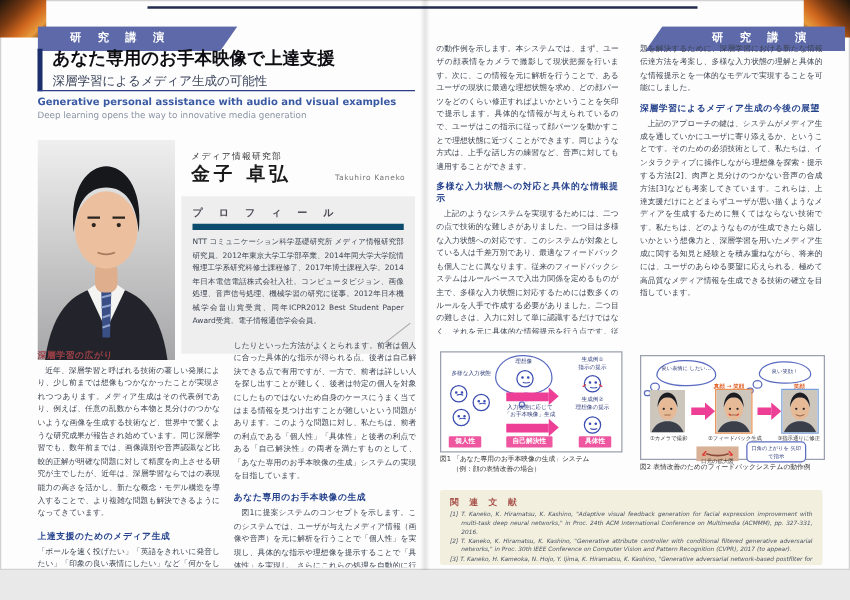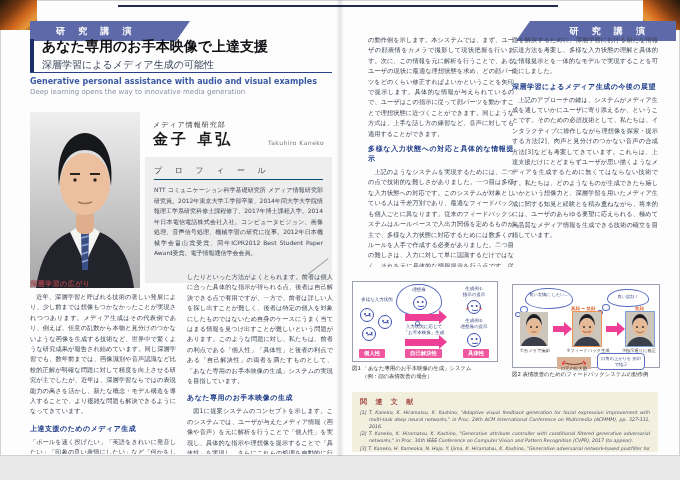--- a/index.html
+++ b/index.html
@@ -23,32 +23,32 @@
   .title-sub{position:absolute;left:42px;top:58px;font-size:10px;color:#39435a;white-space:nowrap;}
   .title-rule{position:absolute;left:30px;top:72px;width:302px;height:1px;background:#2a3f85;}
   .en-main{position:absolute;left:30px;top:77px;font-size:8px;font-weight:bold;color:#3a5aa4;white-space:nowrap;text-align:center;}
   .en-sub{position:absolute;left:30px;top:88px;font-size:7px;color:#8a93a4;white-space:nowrap;}
   
   .portrait{position:absolute;left:30px;top:112px;width:110px;height:176px;}
   .dept{position:absolute;left:153px;top:120px;font-size:7px;color:#333;letter-spacing:1px;}
   .name{position:absolute;left:153px;top:130px;font-size:15px;font-weight:bold;color:#1a1a1a;letter-spacing:3px;}
   .romaji{position:absolute;left:268px;top:139px;font-size:6px;color:#777;letter-spacing:.5px;}
   .profile{position:absolute;left:145px;top:157px;width:187px;height:126px;background:#eeeeee;padding:8px 9px;box-sizing:border-box;overflow:hidden;}
-  .profile-h{font-size:8px;font-weight:normal;letter-spacing:5px;color:#4a4a55;border-bottom:1px solid #0c4a6e;padding-bottom:3px;margin-bottom:5px;}
+  .profile-h{font-size:8px;font-weight:bold;letter-spacing:5px;color:#4a4a55;border-bottom:5px solid #0c4a6e;padding-bottom:3px;margin-bottom:5px;}
   .profile-t{font-size:6px;line-height:1.75;color:#3e4452;text-align:justify;}
   .profile-fold{position:absolute;left:305px;top:266px;width:26px;height:1px;background:#aaa;transform:rotate(-38deg);}
   
   .col{position:absolute;overflow:hidden;text-align:justify;}
   .col p{margin:0 0 2px 0;font-size:6.2px;line-height:1.68;color:#3c4350;}
   .col p.indent{text-indent:1em;}
   .col h3{margin:7px 0 3px 0;font-size:7px;letter-spacing:.5px;color:#24418c;}
   .col h3.red{color:#9f4048;}
   .lcol1{left:30px;top:272px;width:146px;height:182px;}
   .lcol2{left:187px;top:272px;width:146px;height:182px;}
-  .rcol1{left:368px;top:35px;width:146px;height:232px;}
+  .rcol1{left:349px;top:35px;width:146px;height:232px;}
   .rcol2{left:512px;top:35px;width:146px;height:232px;}
   .rcol1 h3,.rcol2 h3{margin-top:5px;}
   
   .gutter{position:absolute;left:336px;top:0;width:8px;height:480px;
           background:linear-gradient(90deg,rgba(0,0,0,0),rgba(0,0,0,.10) 50%,rgba(0,0,0,0));}
   
   .figbox{position:absolute;background:#fff;border:1px solid #9aa0ad;box-sizing:border-box;}
   .fig1{left:352px;top:281px;width:146px;height:81px;}
   .fig2{left:512px;top:284px;width:148px;height:84px;}
   .figcap{position:absolute;font-size:5.4px;color:#333;line-height:1.4;}

